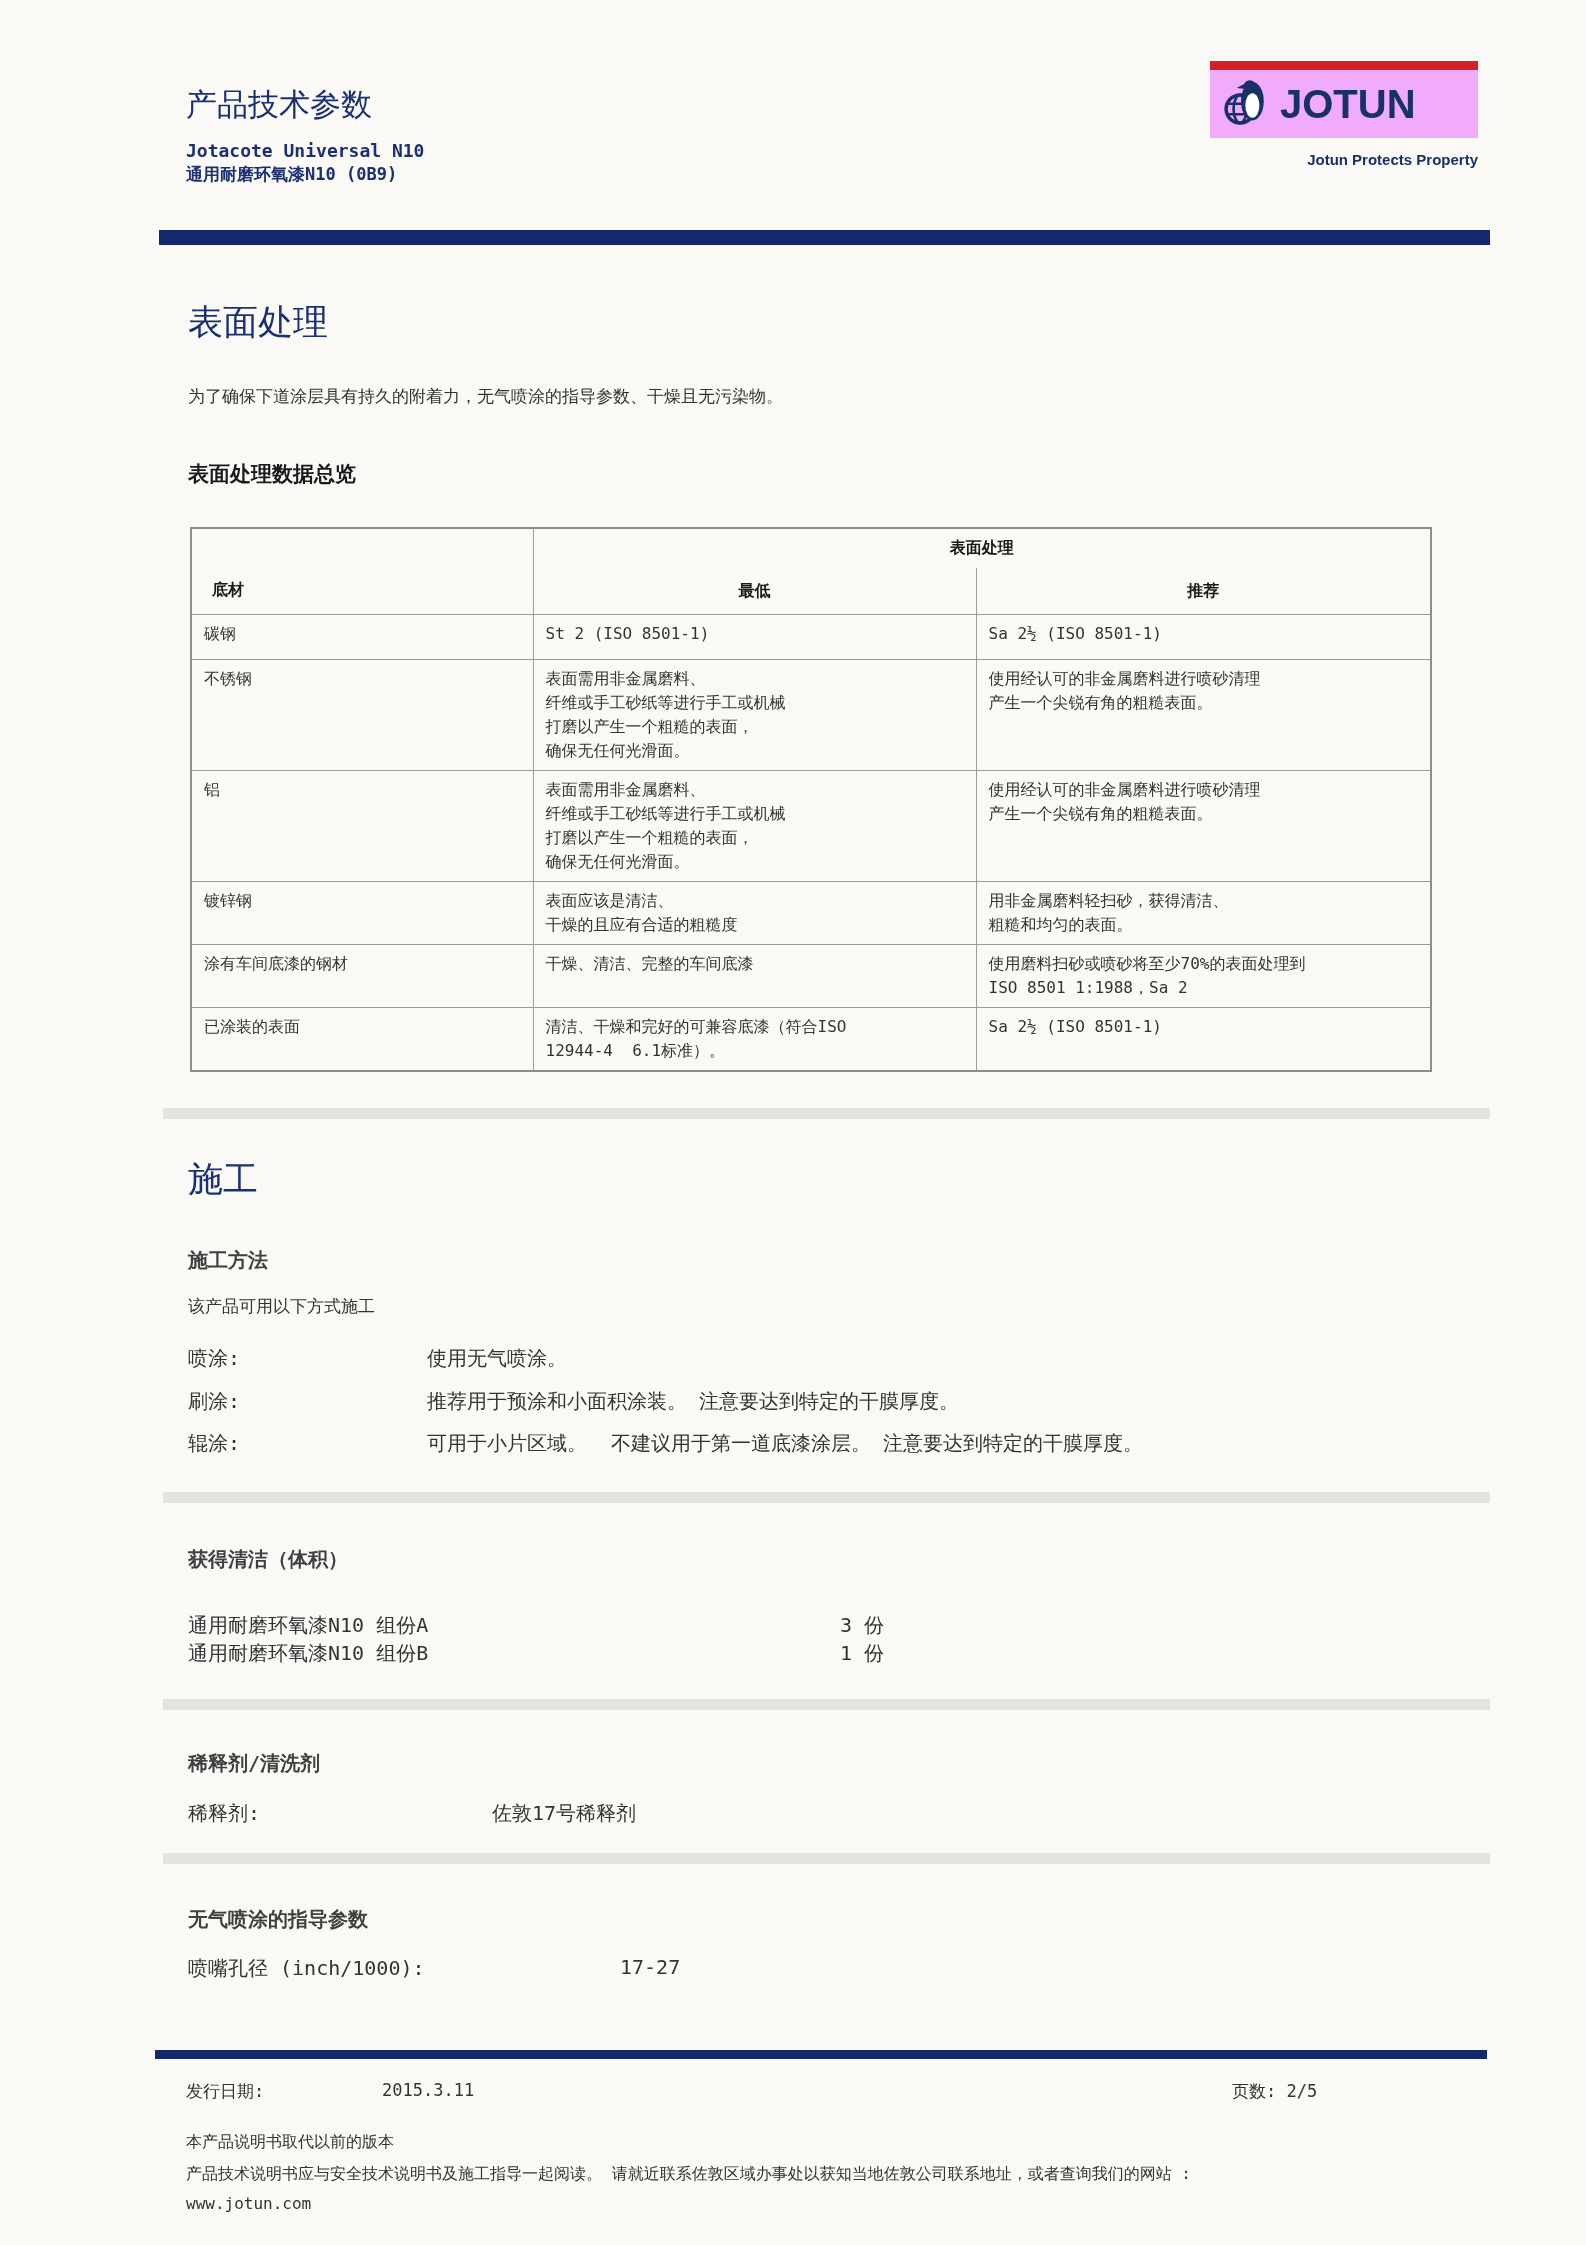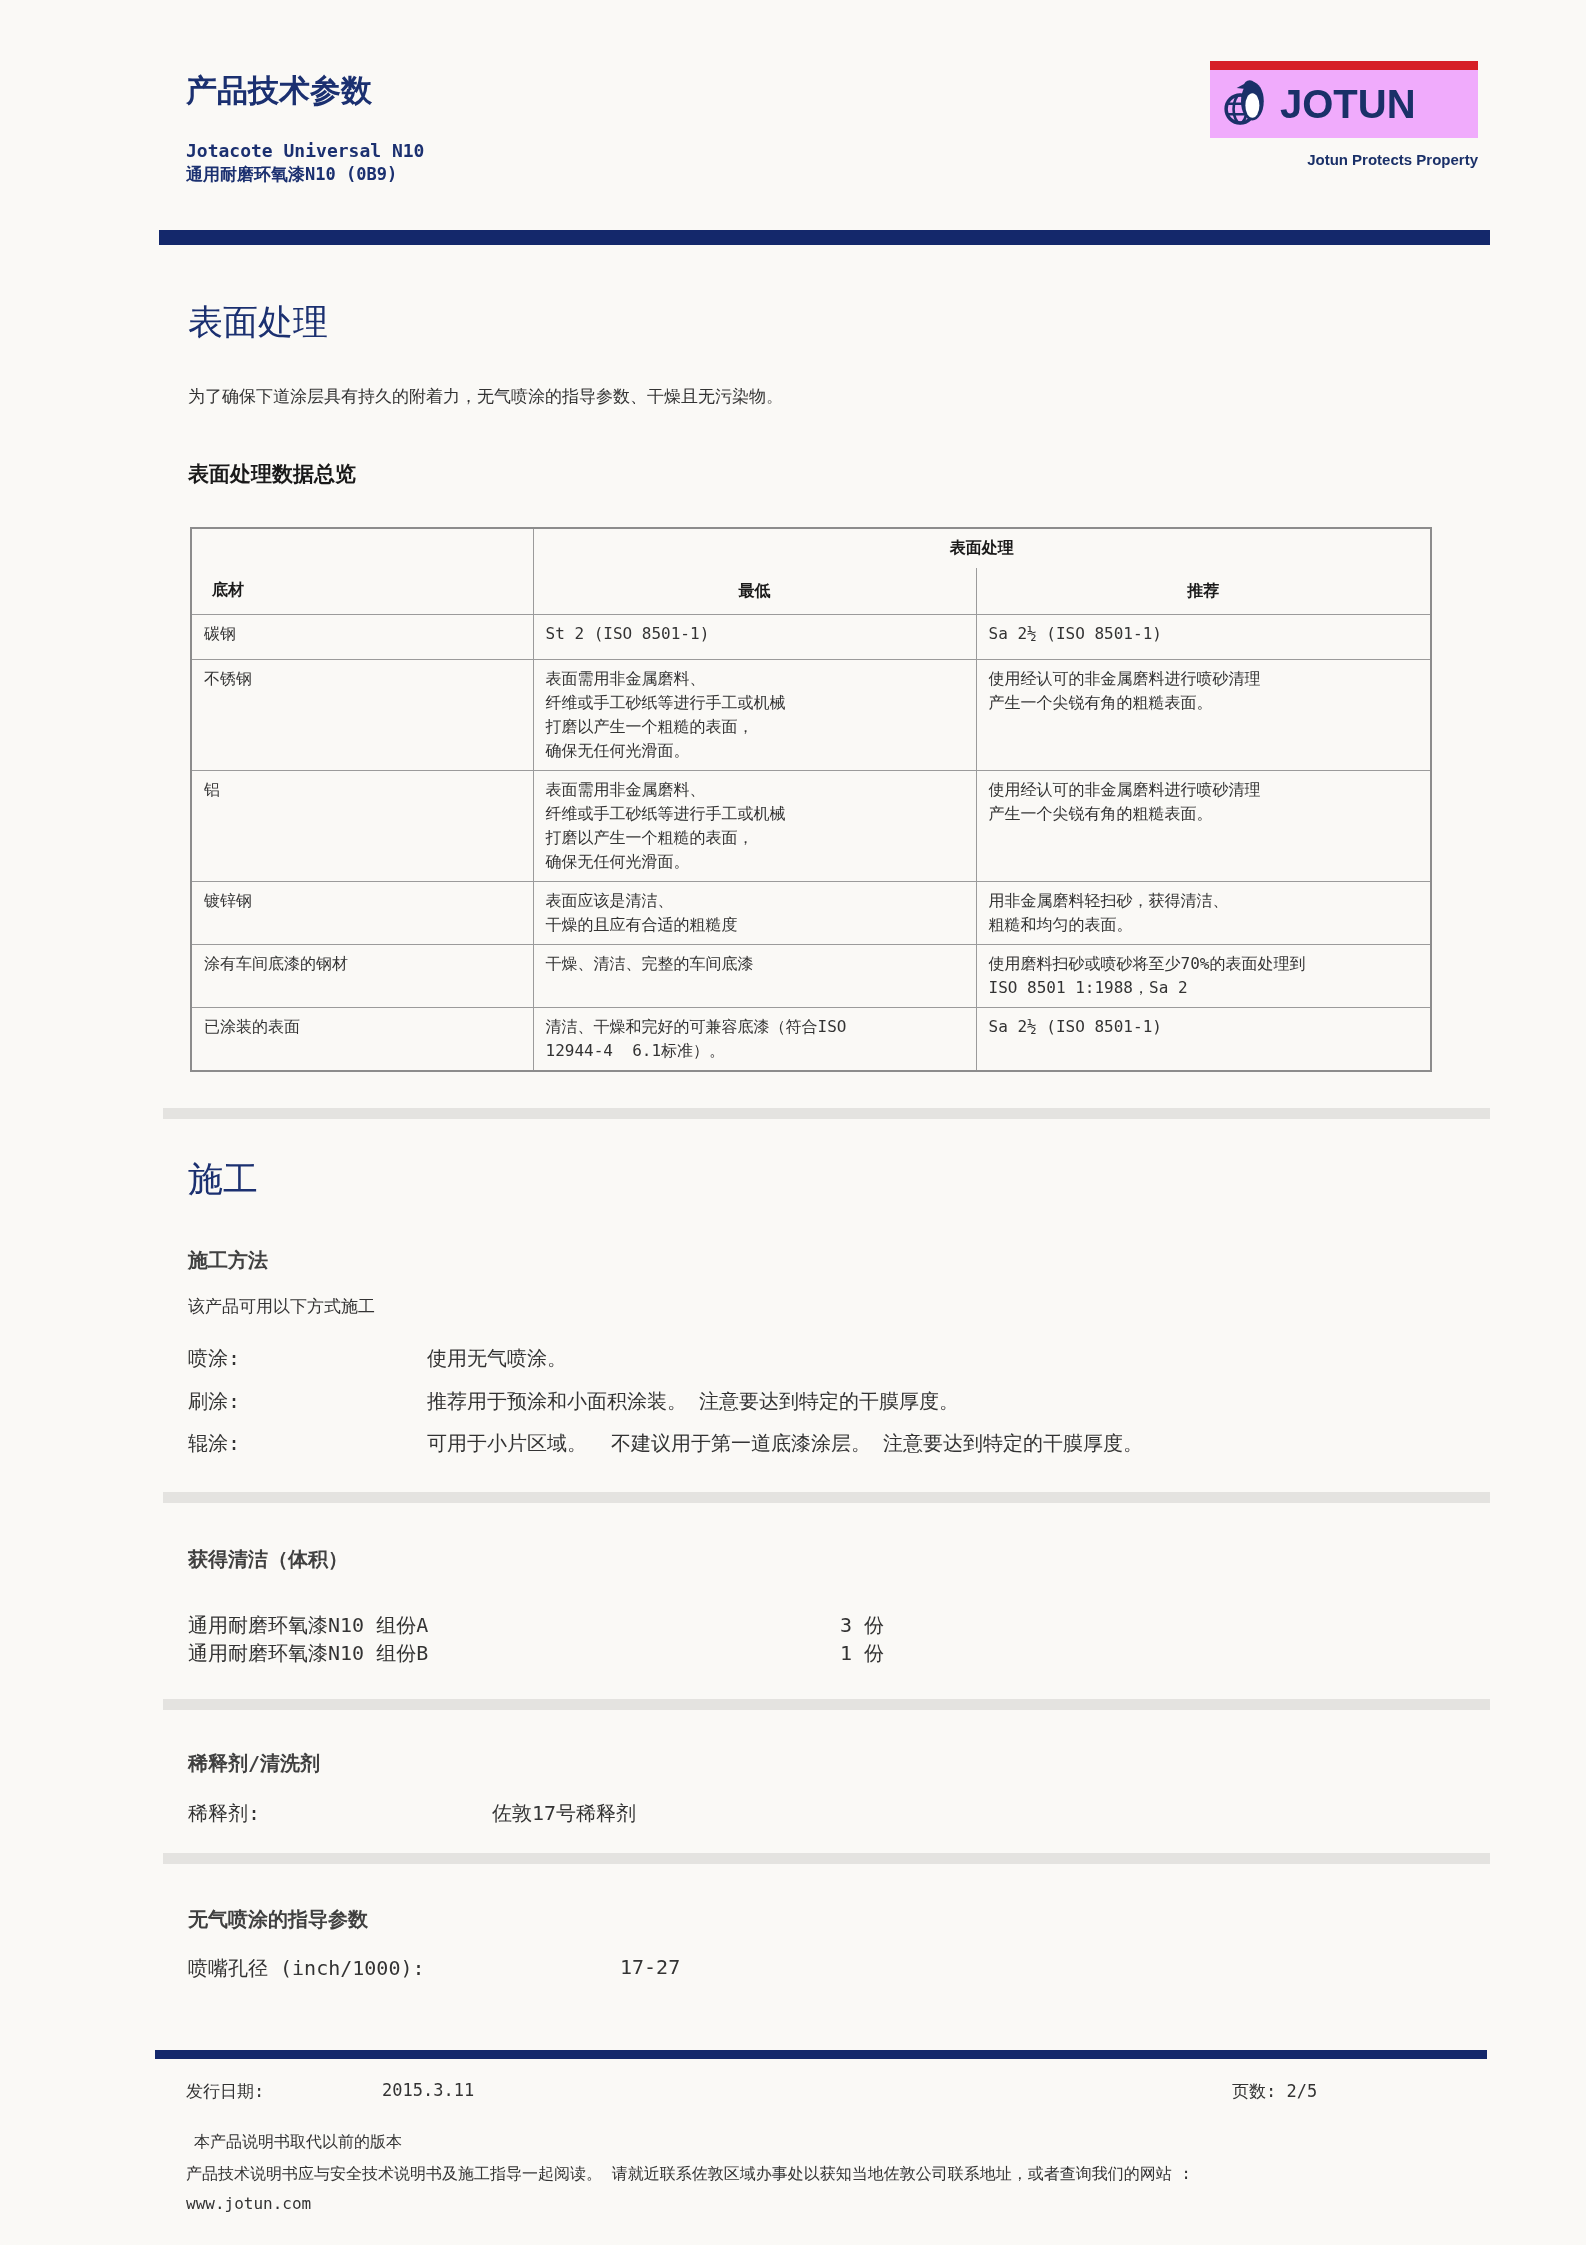--- a/index.html
+++ b/index.html
@@ -7,21 +7,21 @@
     width:1586px;height:2245px;
     background:#FAF9F6;
     font-family:"DejaVu Sans Mono","DejaVu Sans",sans-serif;
     color:#333333;
     -webkit-font-smoothing:antialiased;
   }
   .page{position:relative;width:1586px;height:2245px;overflow:hidden;}
   .abs{position:absolute;}
 
   
-  .doc-title{left:186px;top:70px;font-family:"DejaVu Serif",serif;font-size:31px;font-weight:bold;color:#1B3070;}
+  .doc-title{left:186px;top:84px;font-family:"DejaVu Serif",serif;font-size:31px;font-weight:normal;color:#1B3070;}
   .doc-sub1{left:186px;top:140px;font-size:18px;font-weight:bold;color:#1B3070;}
   .doc-sub2{left:186px;top:163px;font-size:17px;font-weight:bold;color:#1B3070;}
 
   .logo{left:1210px;top:61px;width:268px;}
   .logo-red{height:9px;background:#D62027;}
   .logo-yellow{height:68px;background:#f0abfc;display:flex;align-items:center;padding:0 10px;box-sizing:border-box;}
   .logo-word{font-family:"Liberation Sans",sans-serif;font-weight:800;font-size:40px;letter-spacing:0px;color:#1A3068;line-height:1;margin-left:4px;}
   .logo-tagline{margin-top:13px;text-align:right;font-family:Liberation Sans, sans-serif;font-weight:bold;font-size:15px;color:#1A3068;}
 
   .bar-navy-top{left:159px;top:230px;width:1331px;height:15px;background:#14286B;}
@@ -207,17 +207,17 @@
     <span class="k">喷嘴孔径 (inch/1000):</span>
     <span class="v" style="left:432px;">17-27</span>
   </div>
 
   <div class="abs bar-navy-bottom"></div>
 
   <div class="abs footer-line" style="left:186px;top:2080px;">发行日期:</div>
   <div class="abs footer-line" style="left:382px;top:2080px;">2015.3.11</div>
   <div class="abs footer-line" style="left:1232px;top:2080px;">页数: 2/5</div>
 
-  <div class="abs footer-note" style="left:186px;top:2132px;width:1280px;margin-left:8px;">本产品说明书取代以前的版本</div>
+  <div class="abs footer-note" style="left:186px;top:2132px;width:1280px;">本产品说明书取代以前的版本</div>
   <div class="abs footer-note" style="left:186px;top:2164px;width:1300px;">产品技术说明书应与安全技术说明书及施工指导一起阅读。 请就近联系佐敦区域办事处以获知当地佐敦公司联系地址，或者查询我们的网站 :</div>
   <div class="abs footer-note" style="left:186px;top:2194px;">www.jotun.com</div>
 
 </div>
 
 </body></html>

